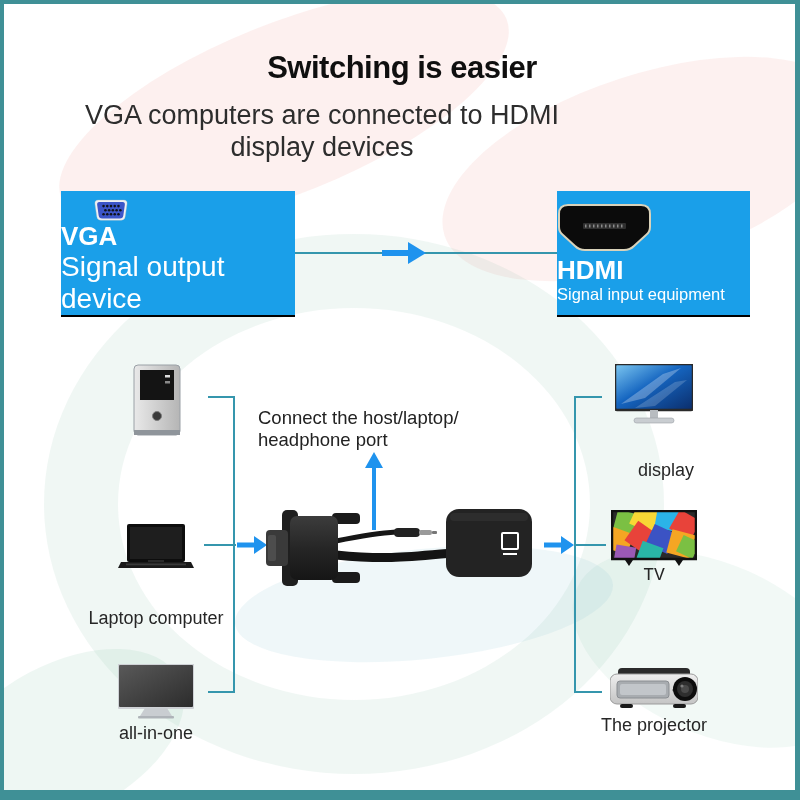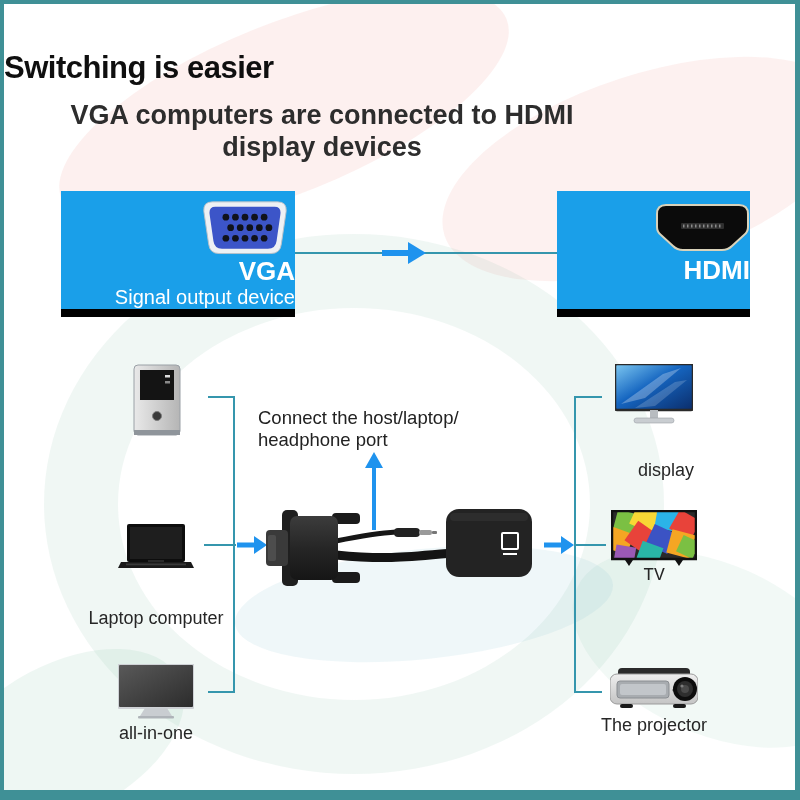--- a/index.html
+++ b/index.html
@@ -16,31 +16,31 @@
   .wm-green-ring { left:40px; top:230px; width:620px; height:540px; border-radius:50%; border:74px solid rgba(140,196,168,0.13); }
   .wm-green-blob1 { left:-70px; top:660px; width:260px; height:150px; background:rgba(150,205,178,0.16); border-radius:50%; transform:rotate(-28deg); }
   .wm-green-blob2 { left:560px; top:560px; width:300px; height:170px; background:rgba(150,205,178,0.12); border-radius:50%; transform:rotate(24deg); }
   .wm-cyan { left:230px; top:545px; width:380px; height:110px; background:rgba(140,200,214,0.14); border-radius:50%; transform:rotate(-6deg); }
   .wm-star { color:rgba(255,255,255,0.75); font-size:86px; line-height:1; }
   .wm-star1 { left:240px; top:420px; }
   .wm-star2 { left:452px; top:398px; font-size:60px; color:rgba(255,255,255,0.6); }
   .wm-star3 { left:628px; top:212px; font-size:54px; color:rgba(246,238,202,0.8); }
   
   .abs { position:absolute; z-index:2; }
-  #title { left:0; top:46px; width:796px; font-size:31px; font-weight:800; letter-spacing:-0.5px; color:#0f0f0f; }
-  .subtitle { left:0; width:636px; text-align:center; font-size:27px; font-weight:700; color:#2d2d2d; }
+  #title { left:0; top:46px; width:796px; text-align:center; font-size:31px; font-weight:800; letter-spacing:-0.5px; color:#0f0f0f; }
+  .subtitle { left:0; width:636px; text-align:center; font-size:27px; font-weight:400; color:#2d2d2d; }
   #subtitle1 { top:96px; } #subtitle2 { top:128px; }
   
-  .panel { position:absolute; z-index:2; top:187px; height:126px; background:#1a9fe9; border-bottom:8px solid #000000;
-           display:flex; flex-direction:column; align-items:flex-end; padding-top:8px; }
+  .panel { position:absolute; z-index:2; top:187px; height:126px; background:#1a9fe9; border-bottom:2px solid #000000;
+           display:flex; flex-direction:column; align-items:flex-start; padding-top:8px; }
   #vga-panel { left:57px; width:234px; }
   #hdmi-panel { left:553px; width:193px; }
   .panel-name { color:#fff; font-size:26px; font-weight:bold; line-height:1.1; margin-top:1px; }
   .panel-desc { color:#fff; font-weight:300; }
-  #vga-panel .panel-desc { font-size:20px;margin-left:12px; }
+  #vga-panel .panel-desc { font-size:28px; }
   #hdmi-panel .panel-desc { font-size:16.5px; }
   
   .tealline { position:absolute; z-index:1; background:#3596ad; }
   .h2 { height:2px; } .w2 { width:2px; }
   
   .note { left:254px; width:290px; text-align:left; font-size:18.5px; font-weight:300; color:#222; z-index:2; }
   #note1 { top:403px; } #note2 { top:425px; }
   
   .devlabel { position:absolute; z-index:2; text-align:center; font-size:18px; font-weight:300; color:#262626; line-height:1.18; }
   #label-mainframe { left:92px; top:433px; width:120px; }
@@ -110,20 +110,21 @@
         <rect x="40" y="21.5" width="1.5" height="3"></rect>
           <rect x="44" y="21.5" width="1.5" height="3"></rect>
           <rect x="48" y="21.5" width="1.5" height="3"></rect>
         <rect x="52" y="21.5" width="1.5" height="3"></rect>
           <rect x="56" y="21.5" width="1.5" height="3"></rect>
           <rect x="60" y="21.5" width="1.5" height="3"></rect>
         <rect x="64" y="21.5" width="1.5" height="3"></rect>
       </g>
     </svg>
     <div class="panel-name">HDMI</div>
+    <div class="panel-desc">Signal input equipment</div>
   </div>
 
   <div class="tealline h2" style="left:291px; top:248px; width:262px;"></div>
   <svg class="icon" style="left:378px; top:236px;" width="44" height="26" viewBox="0 0 44 26">
     <rect x="0" y="10" width="26" height="6" fill="#1f93ee"></rect>
       <polygon points="26,2 44,13 26,24" fill="#1f93ee"></polygon>
   </svg>
 
   <div class="tealline w2" style="left:229px; top:392px; height:297px;"></div>
   <div class="tealline h2" style="left:204px; top:392px; width:27px;"></div>

